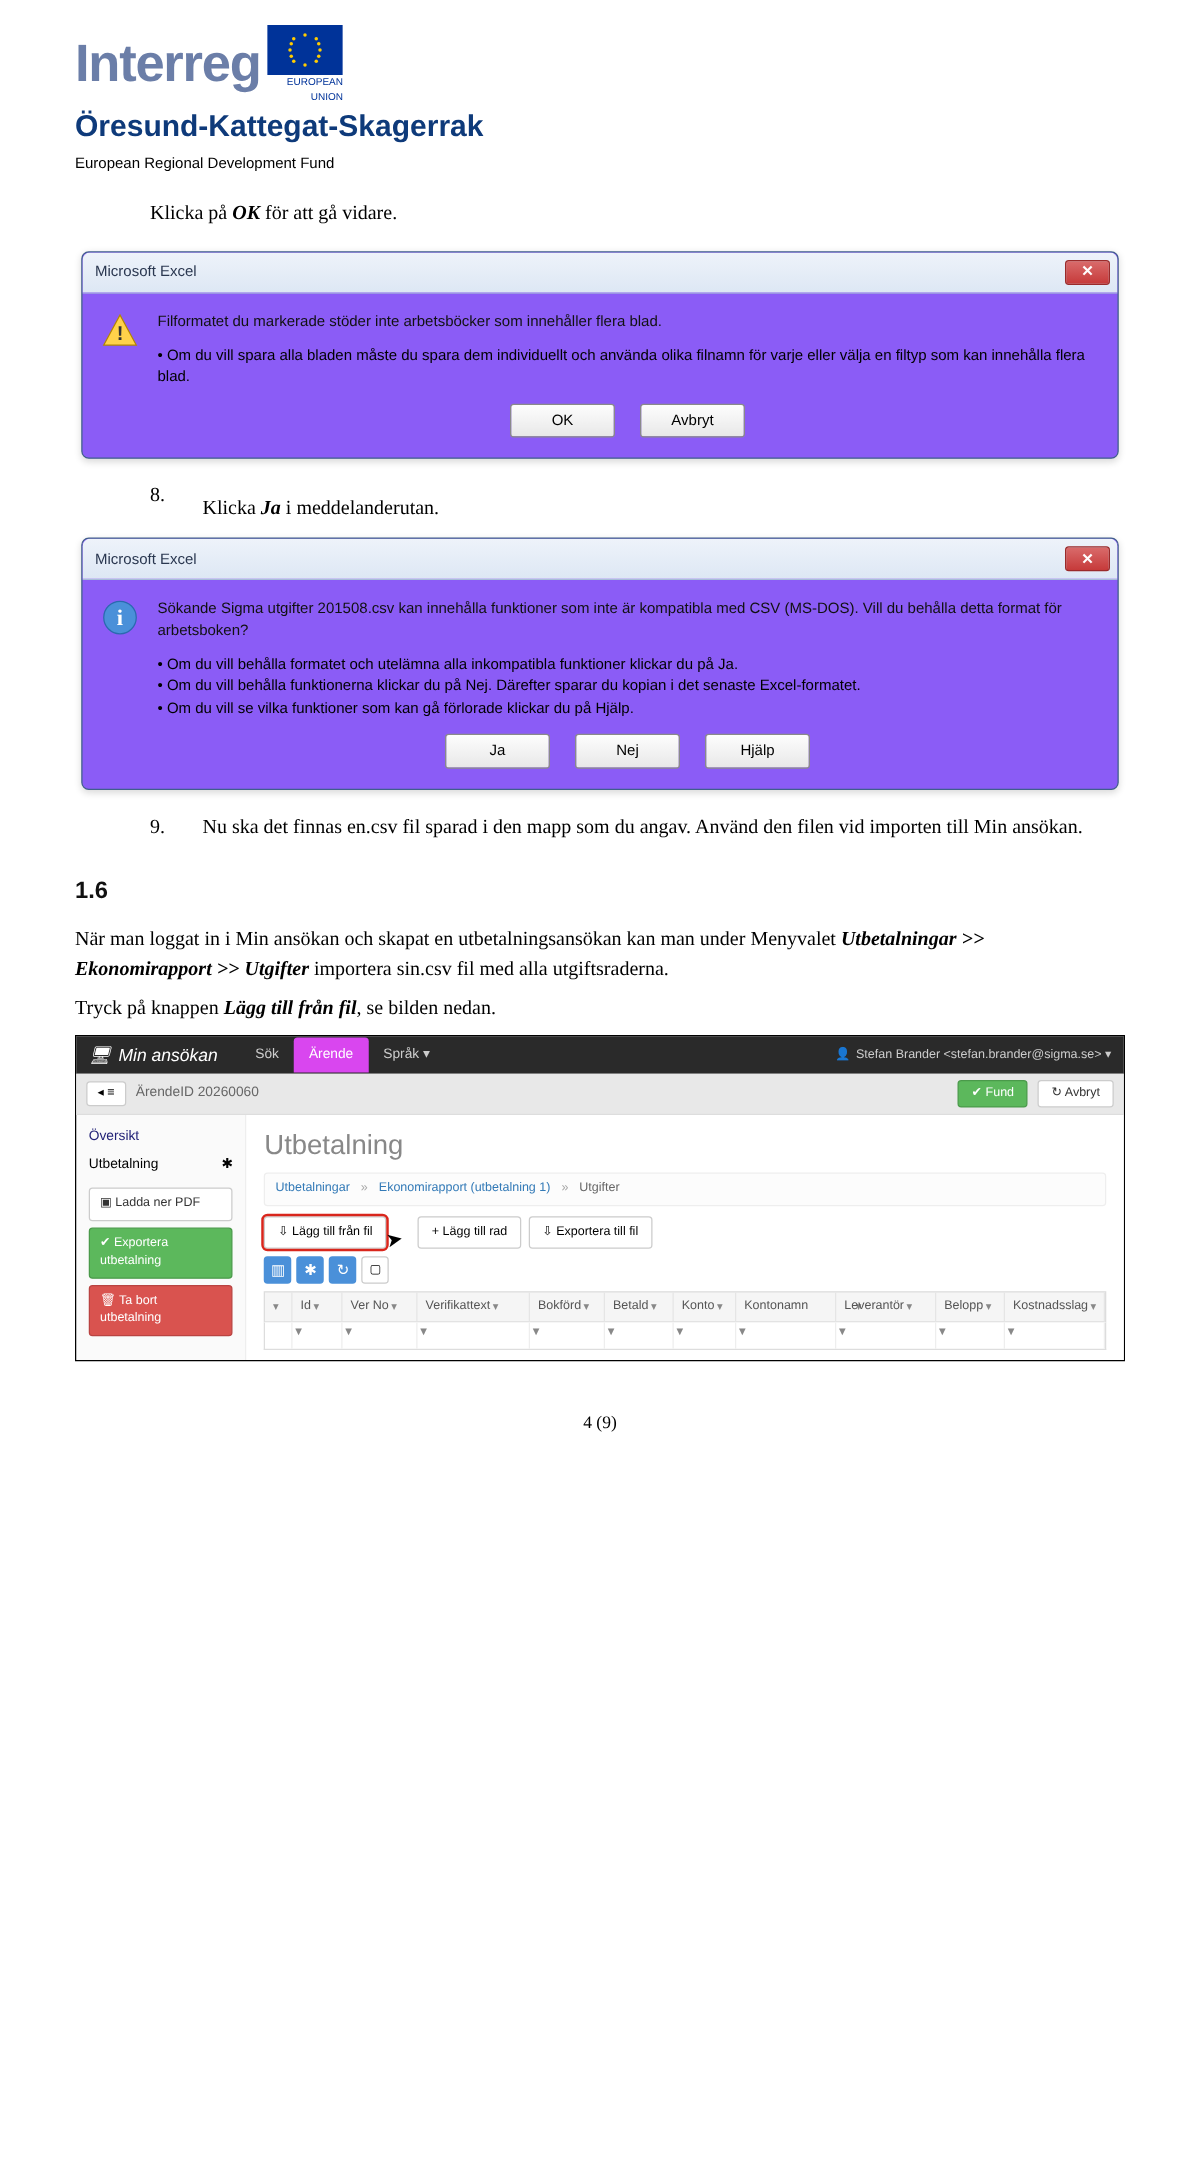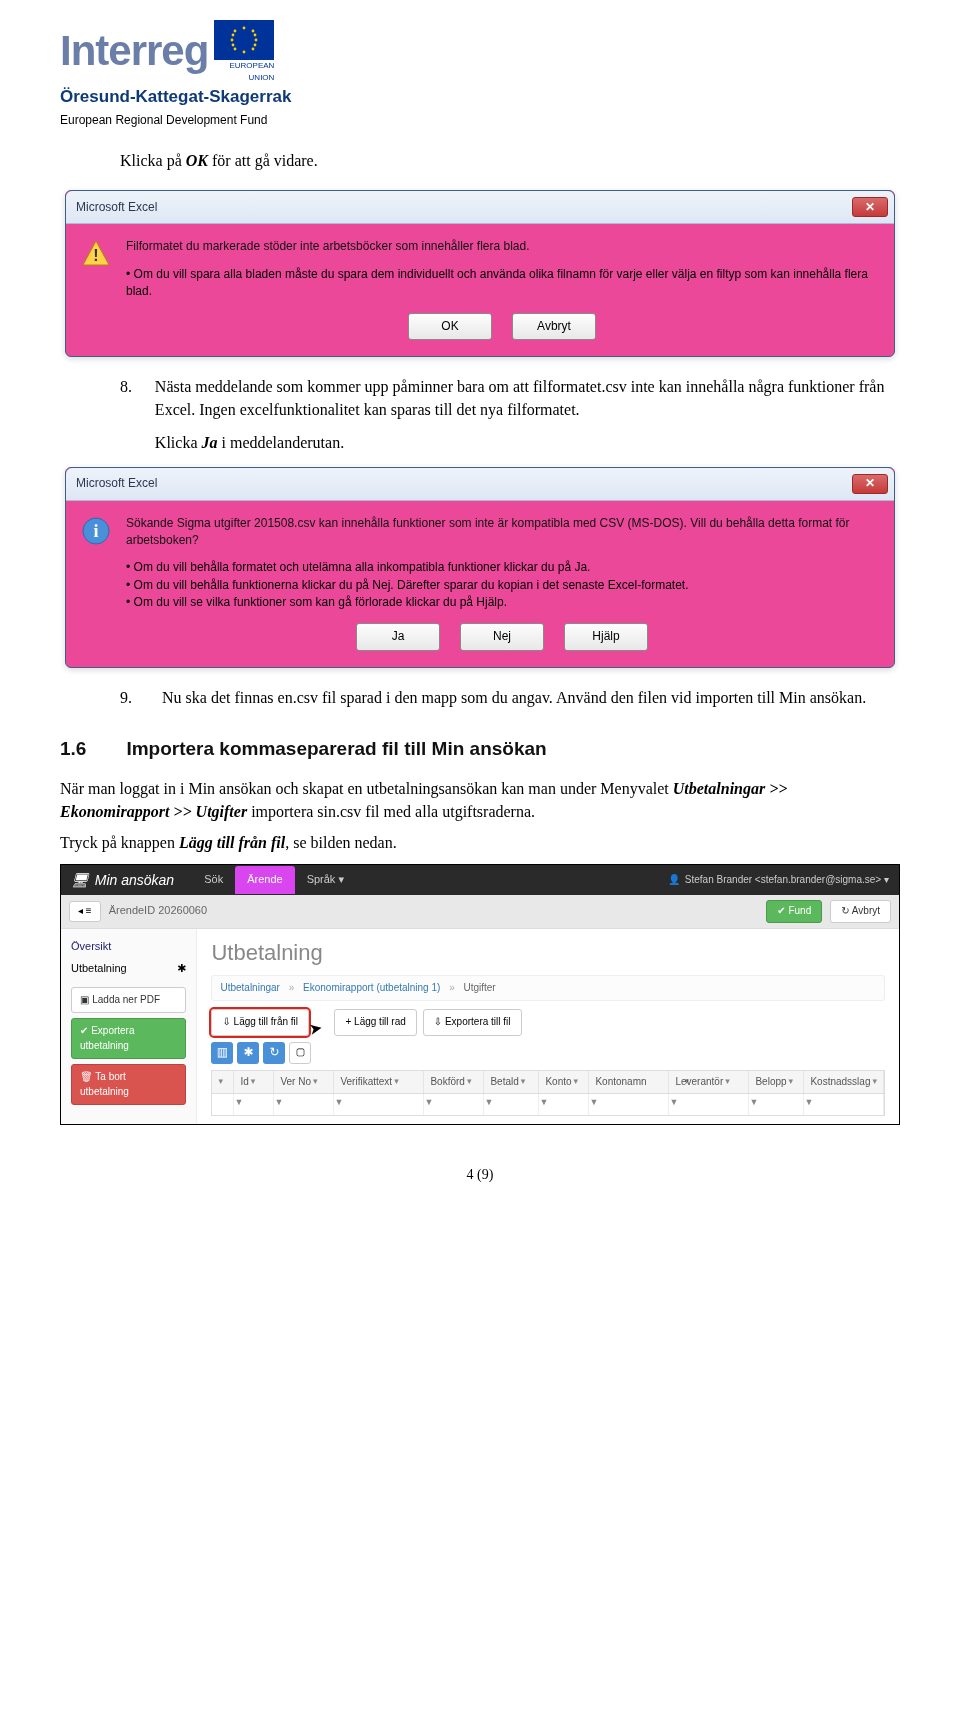--- a/index.html
+++ b/index.html
@@ -31,21 +31,21 @@
   .eu-label {
     font-family: 'Segoe UI', Arial, sans-serif;
     font-size: 8px;
     color: #003399;
     text-align: right;
     width: 60px;
   }
   .sub1 {
     font-family: 'Segoe UI', Arial, sans-serif;
     color: #0e3a7a;
-    font-size: 17px;
+    font-size: 24px;
     font-weight: 600;
     margin-top: 2px;
   }
   .sub2 {
     font-family: 'Segoe UI', Arial, sans-serif;
     color: #000000;
     font-size: 12px;
     margin-top: 2px;
     margin-bottom: 20px;
   }
@@ -53,21 +53,21 @@
   .body-text p { margin-bottom: 6px; }
   .num-item { display: flex; gap: 22px; margin: 18px 0 8px 60px; }
   .num-item .n { width: 20px; }
 
   
   .win-dialog {
     margin: 12px auto 18px auto;
     width: 830px;
     border: 1px solid #3f5f8a;
     border-radius: 6px;
-    background: #ec4899;
+    background: #8b5cf6;
     font-family: 'Segoe UI', Tahoma, Arial, sans-serif;
     font-size: 12px;
     box-shadow: 0 2px 6px rgba(0,0,0,0.15);
   }
   .win-titlebar {
     background: linear-gradient(#eef3fa, #dde7f4);
     border-bottom: 1px solid #a8bdd8;
     border-radius: 6px 6px 0 0;
     padding: 6px 6px 6px 10px;
     display: flex;
@@ -255,21 +255,20 @@
     <div class="win-buttons">
       <div class="win-btn">OK</div>
       <div class="win-btn">Avbryt</div>
     </div>
   </div>
 </div>
 
 <div class="num-item">
   <div class="n">8.</div>
   <div>
-    <p>Nästa meddelande som kommer upp påminner bara om att filformatet.csv inte kan innehålla några funktioner från Excel. Ingen excelfunktionalitet kan sparas till det nya filformatet.</p>
     <p style="margin-top:10px;">
       <span>Klicka </span><em class="bi">Ja</em><span> i meddelanderutan.</span>
     </p>
   </div>
 </div>
 
 <div class="win-dialog">
   <div class="win-titlebar">
     <span>Microsoft Excel</span>
     <span class="spacer"></span>
@@ -298,21 +297,20 @@
 
 <div class="num-item">
   <div class="n">9.</div>
   <div>
         <p>Nu ska det finnas en.csv fil sparad i den mapp som du angav. Använd den filen vid importen till Min ansökan.</p>
       </div>
 </div>
 
 <div class="h2">
   <span>1.6</span>
-  <span>Importera kommaseparerad fil till Min ansökan</span>
 </div>
 
 <p class="para">
   <span>När man loggat in i Min ansökan och skapat en utbetalningsansökan kan man under Menyvalet </span><em class="bi">Utbetalningar &gt;&gt; Ekonomirapport &gt;&gt; Utgifter</em><span> importera sin.csv fil med alla utgiftsraderna.</span>
 </p>
 <p class="para">
   <span>Tryck på knappen </span><em class="bi">Lägg till från fil</em><span>, se bilden nedan.</span>
 </p>
 
 <div class="app">

